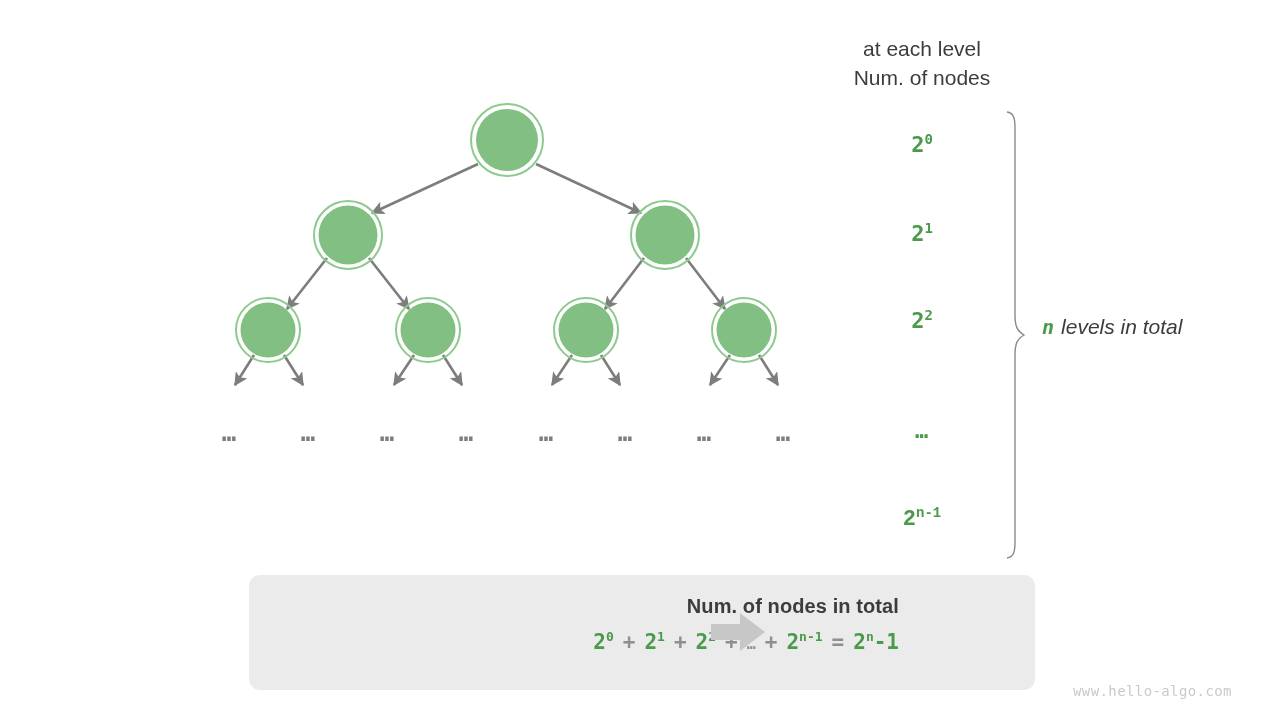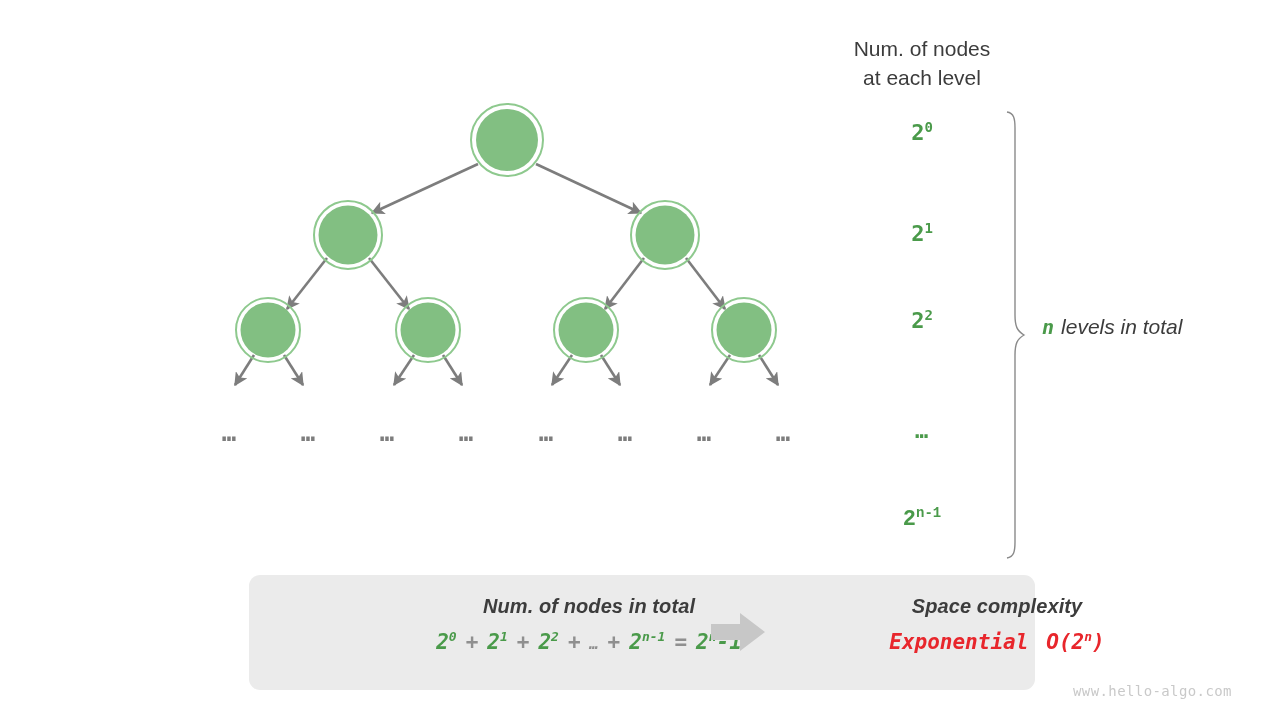--- a/index.html
+++ b/index.html
@@ -91,22 +91,21 @@
     position: absolute;
     left: 249px;
     top: 575px;
     width: 786px;
     height: 115px;
     background: #ebebeb;
     border-radius: 11px;
   }
   .panel-col {
     position: absolute;
-    text-align: center;
-    font-style: italic;
+    text-align: right;
   }
   #col-left  { left: 30px;  top: 20px; width: 620px; }
   #col-right { left: 538px; top: 20px; width: 420px; }
 
   .panel-title {
     color: #3c3c3c;
     font-size: 20px;
     font-weight: bold;
     letter-spacing: 0.1px;
   }
@@ -219,25 +218,25 @@
       <text x="387" y="441">…</text>
       <text x="466" y="441">…</text>
       <text x="546" y="441">…</text>
       <text x="625" y="441">…</text>
       <text x="704" y="441">…</text>
       <text x="783" y="441">…</text>
     </g>
   </svg>
 
   <div class="caption" id="level-caption">
+    <div>at each level</div>
     <div>Num. of nodes</div>
-    <div>at each level</div>
-  </div>
-
-  <div class="power-label" style="left:862px; top:120px;text-align:center;">
+  </div>
+
+  <div class="power-label" style="left:862px; top:132px;text-align:center;">
     <span>2</span><sup>0</sup>
   </div>
   <div class="power-label" style="left:862px; top:221px;">
     <span>2</span><sup>1</sup>
   </div>
   <div class="power-label" style="left:862px; top:308px;">
     <span>2</span><sup>2</sup>
   </div>
   <div class="power-label power-dots" style="left:862px; top:418px;">…</div>
   <div class="power-label" style="left:862px; top:507px;font-family:Liberation Mono, monospace;">
@@ -264,23 +263,17 @@
       <div class="panel-title">Num. of nodes in total</div>
       <div class="panel-formula">
         <span class="tok-green"><span>2</span><sup>0</sup></span><span class="sp"></span><span class="tok-gray">+</span><span class="sp"></span><span class="tok-green"><span>2</span><sup>1</sup></span><span class="sp"></span><span class="tok-gray">+</span><span class="sp"></span><span class="tok-green"><span>2</span><sup>2</sup></span><span class="sp"></span><span class="tok-gray">+</span><span class="sp"></span><span class="tok-gray" style="font-size:15px;">…</span><span class="sp"></span><span class="tok-gray">+</span><span class="sp"></span><span class="tok-green"><span>2</span><sup>n-1</sup></span><span class="sp"></span><span class="tok-gray">=</span><span class="sp"></span><span class="tok-green"><span>2</span><sup>n</sup><span>-1</span></span>
       </div>
     </div>
 
     <svg id="panel-arrow" viewBox="0 0 58 46" xmlns="http://www.w3.org/2000/svg">
       <path d="M 2 15 L 31 15 L 31 4 L 56 23 L 31 42 L 31 31 L 2 31 Z" fill="#c7c7c7"></path>
     </svg>
 
-    <div class="panel-col" id="col-right">
-      <div class="panel-title">Space complexity</div>
-      <div class="panel-formula">
-        <span class="tok-red">Exponential</span><span class="sp"></span><span class="sp"></span><span class="tok-red">O(<span>2</span><sup>n</sup>)</span>
-      </div>
-    </div>
   </div>
 
   <div id="watermark">www.hello-algo.com</div>
 
 </div>
 
 </body></html>

